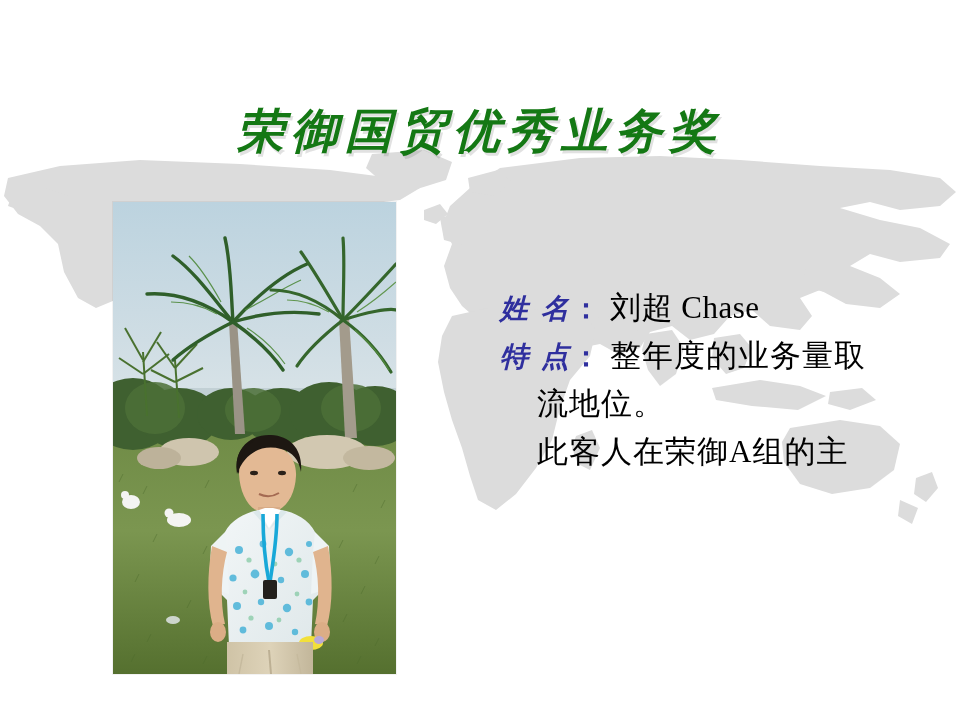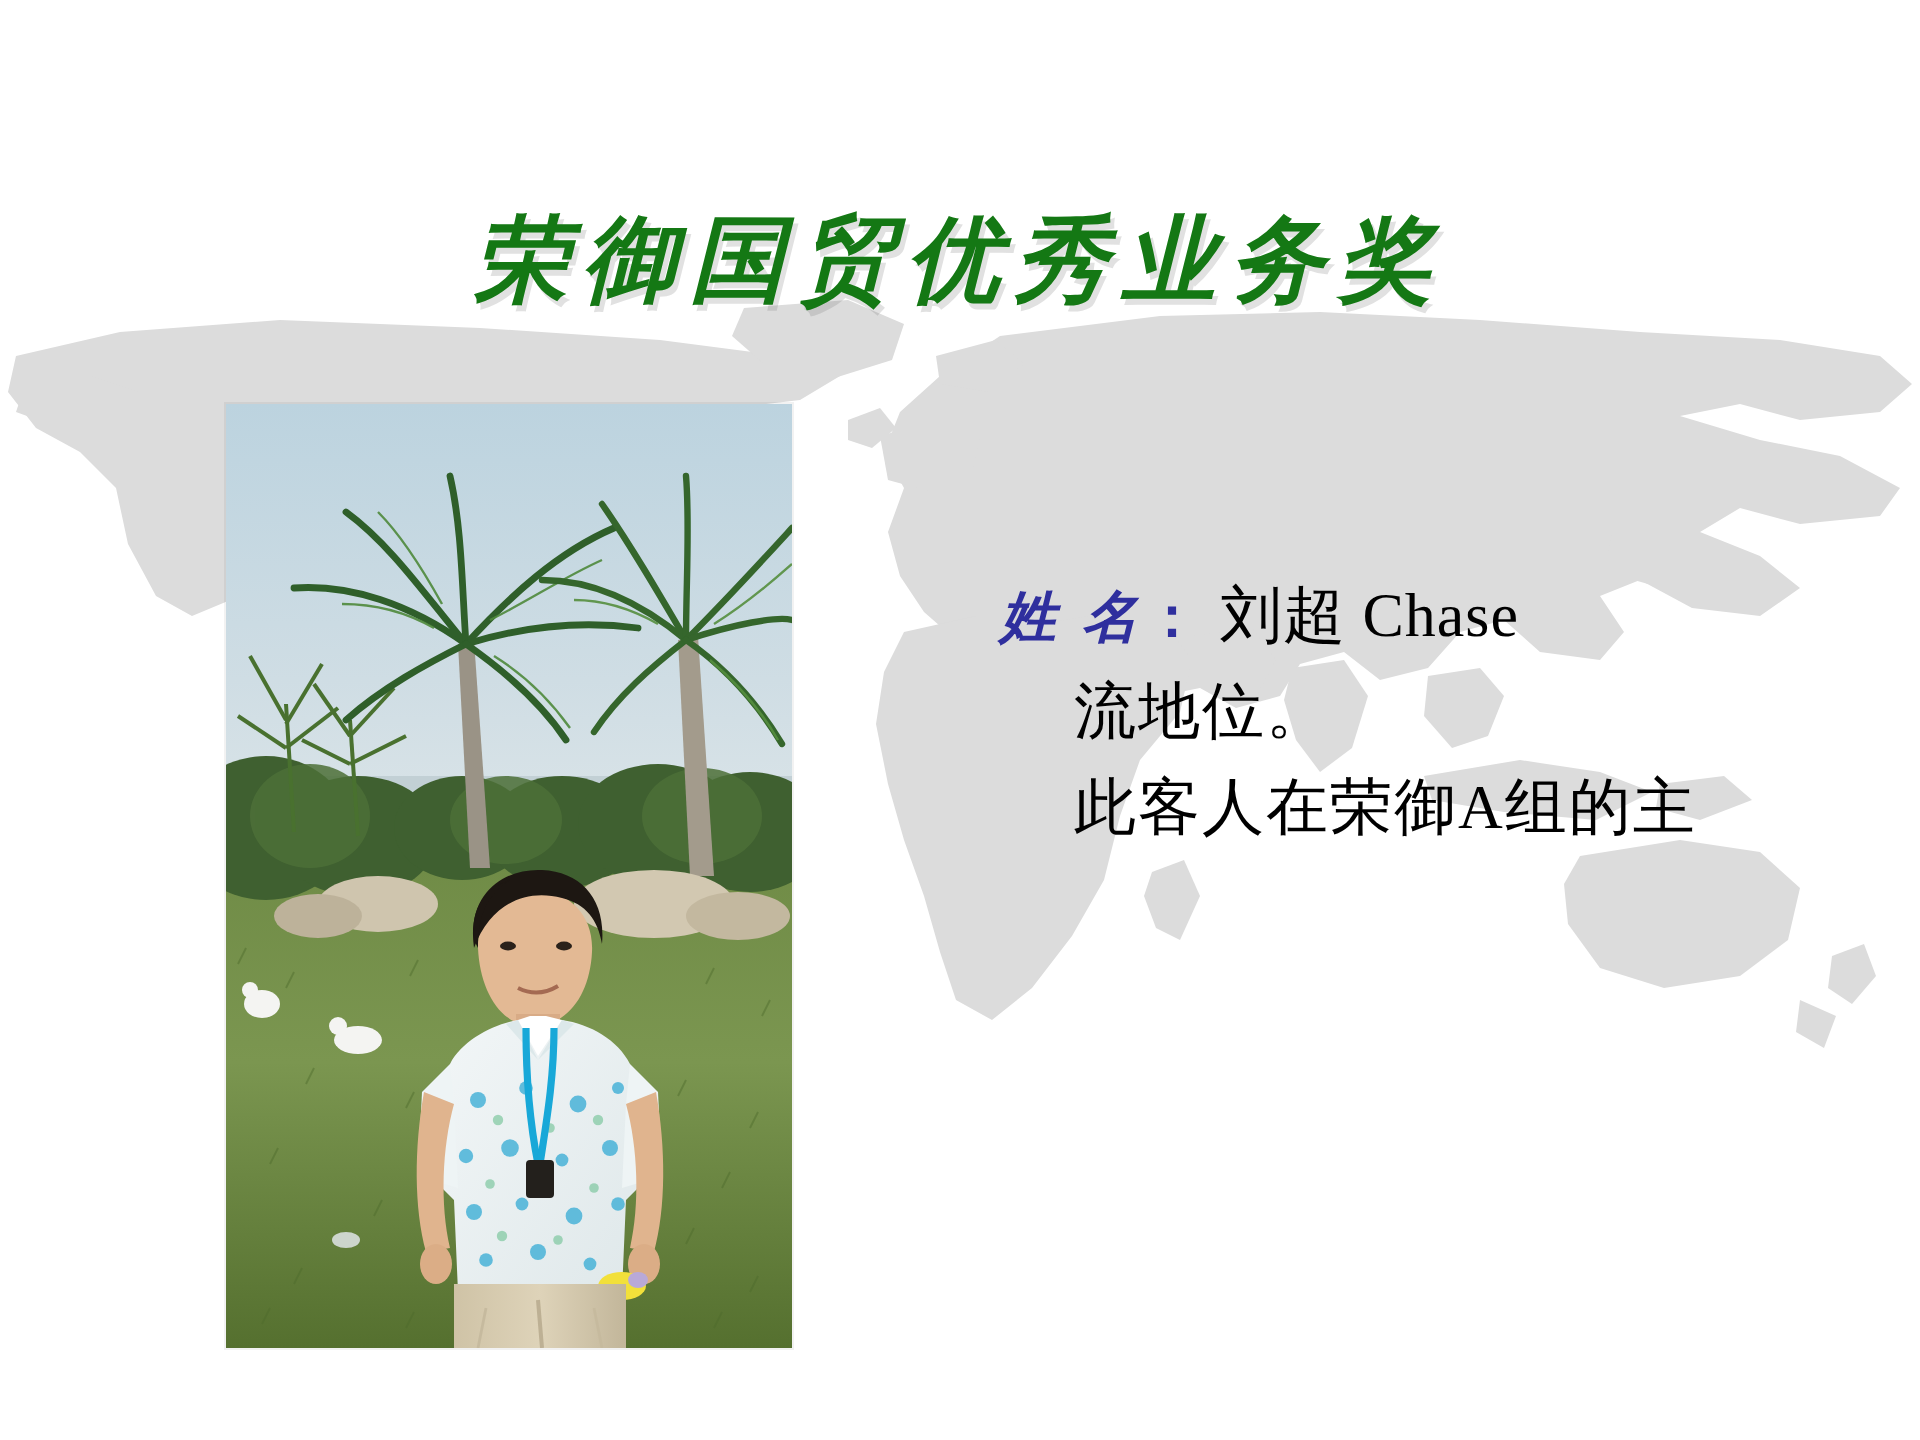--- a/index.html
+++ b/index.html
@@ -363,20 +363,23 @@
   </div>
 
   <div id="info">
 
     <div class="info-line">
       <span class="label">姓 名</span><span class="colon">：</span><span class="value latin">刘超  Chase</span>
     </div>
 
 
 
+    <div class="info-line">
+      <span class="label">特 点</span><span class="colon">：</span><span class="value">整年度的业务量取</span>
+    </div>
 
     <div class="info-line wrap-line">
       <span class="value">流地位。</span>
     </div>
     <div class="info-line wrap-line">
       <span class="value">此客人在荣御A组的主</span>
     </div>
 
   </div>
 

